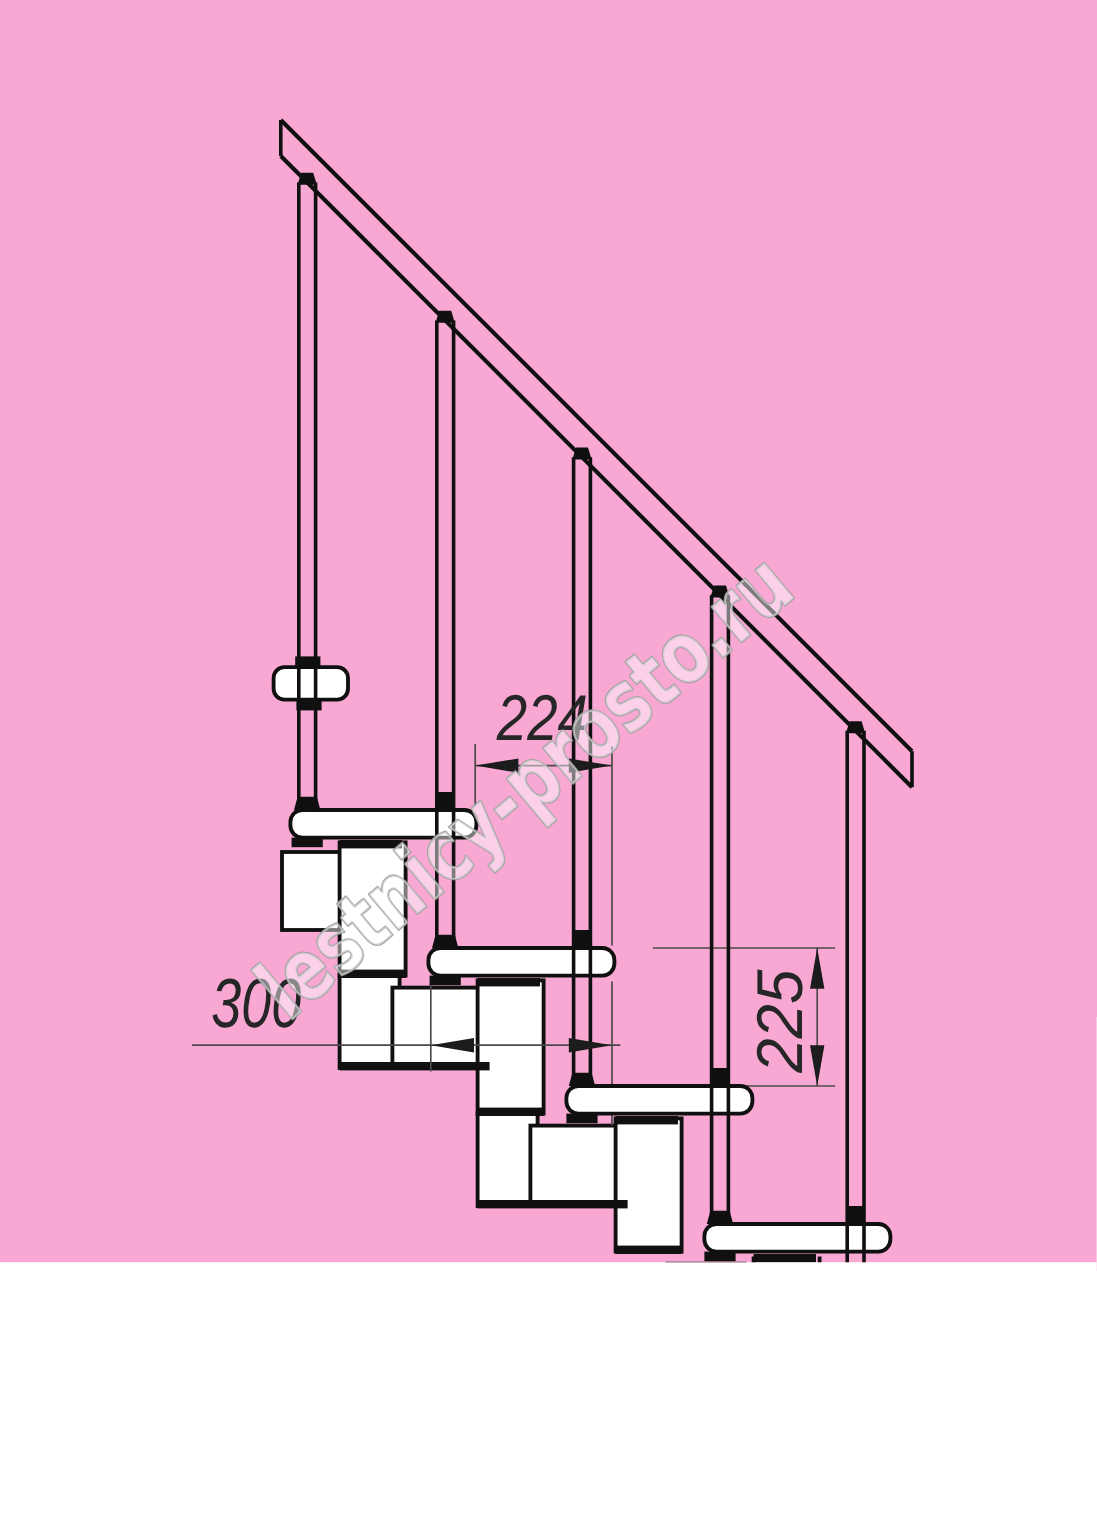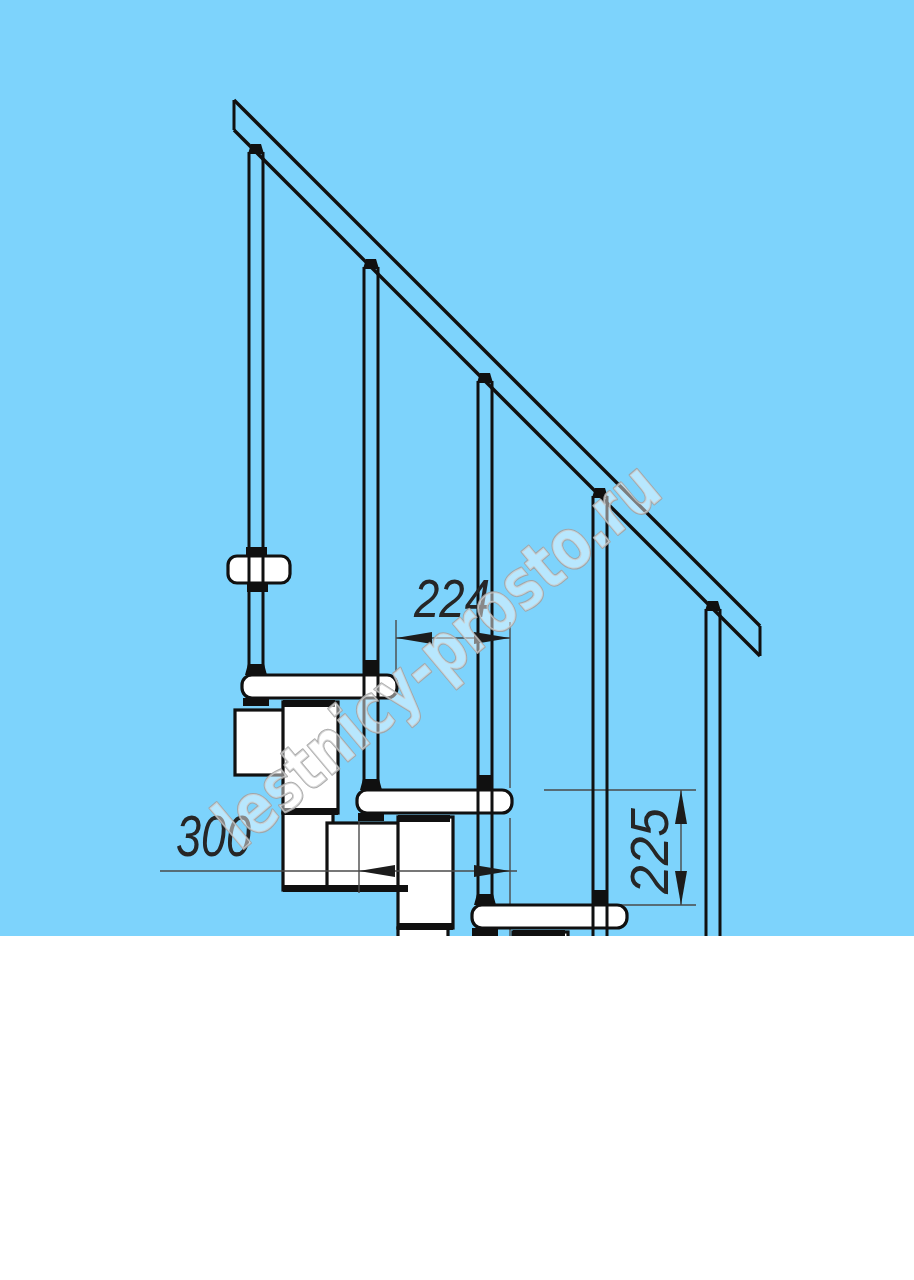--- a/index.html
+++ b/index.html
@@ -1,19 +1,19 @@
 <!DOCTYPE html>
 <html><head>
 <meta charset="utf-8">
 <style>
   html,body{margin:0;padding:0;background:#ffffff;}
   .page{
     position:relative;
-    width:914px;height:936px;
-    background:#7dd3fc;
+    width:914px;height:1052px;
+    background:#f9a8d4;
     overflow:hidden;
     font-family:"Liberation Sans",sans-serif;
   }
   svg{display:block;}
   text{user-select:none;}
 </style>
 </head>
 <body>
 
 <div class="page">

